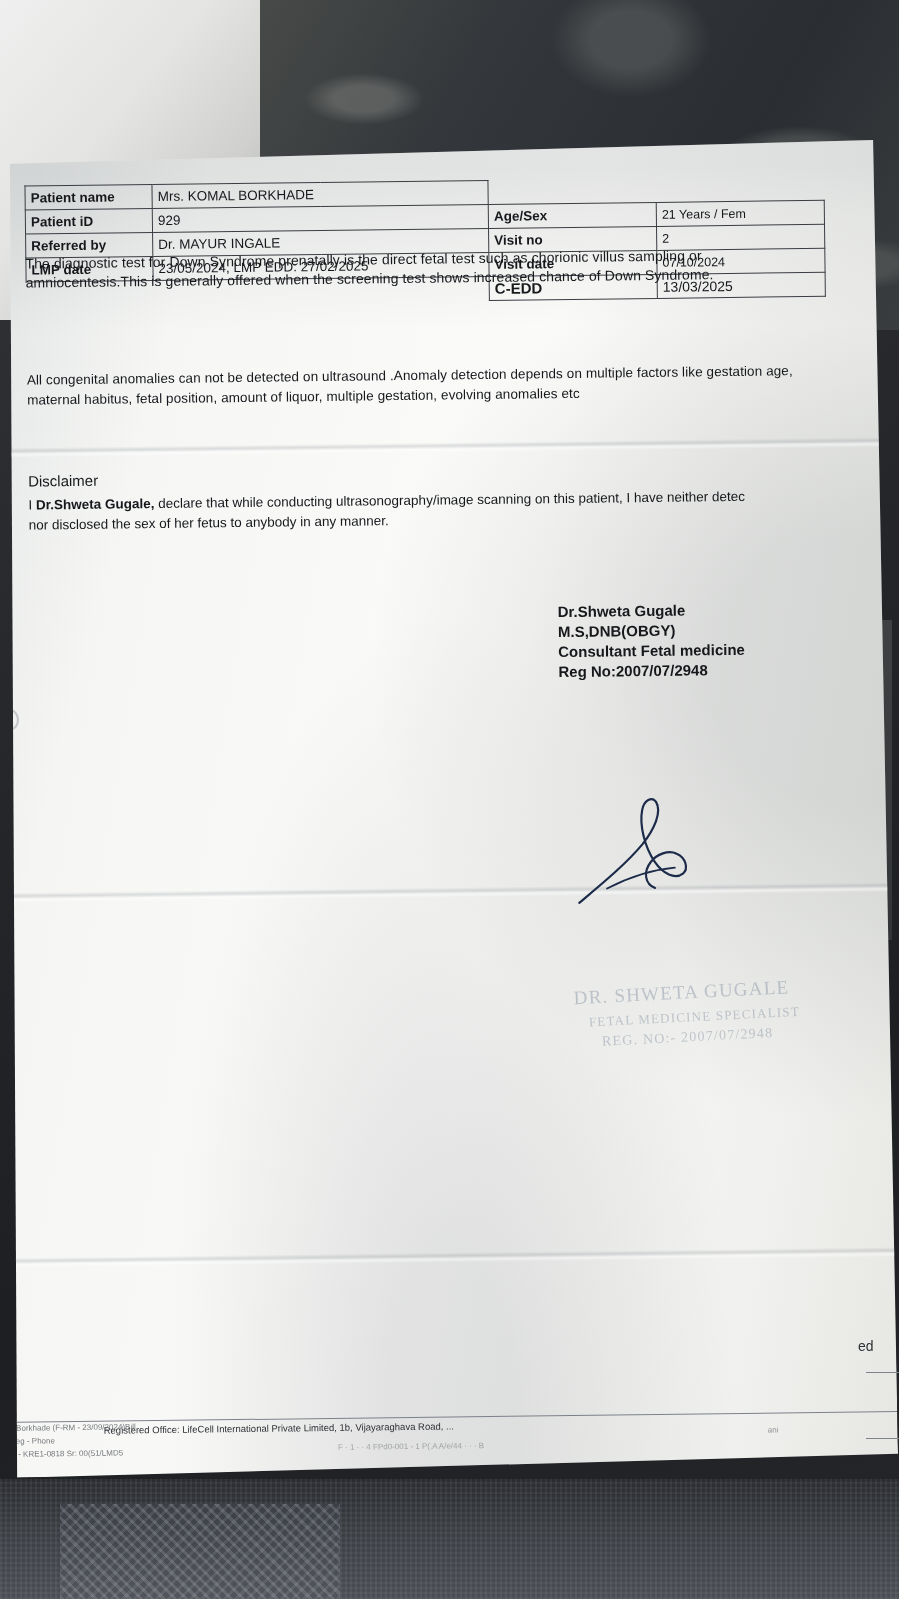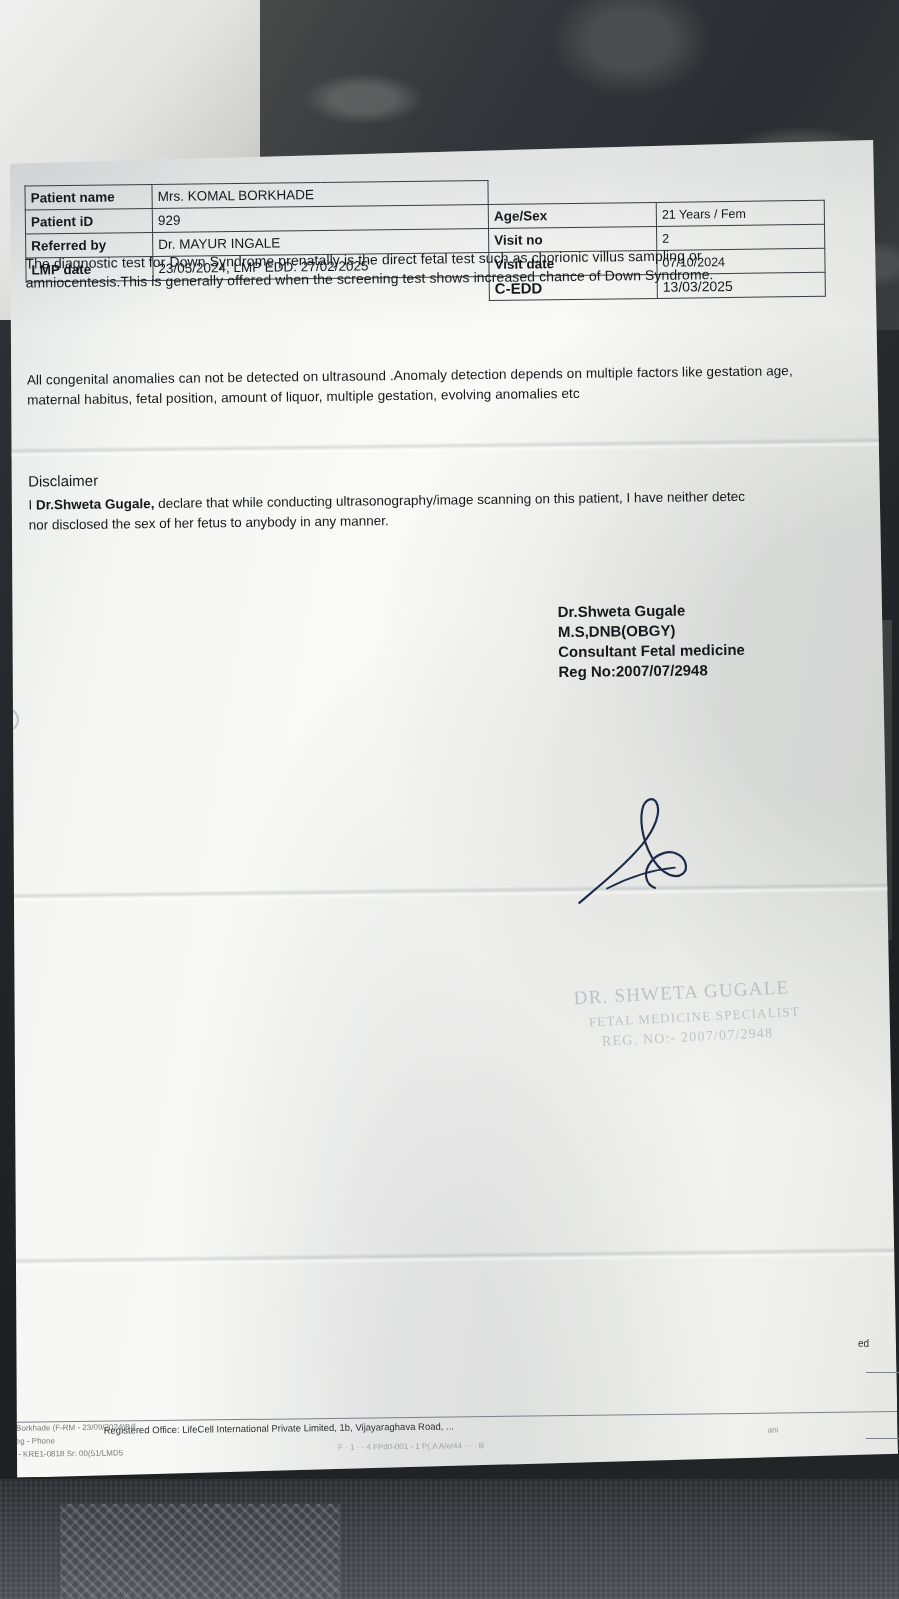--- a/index.html
+++ b/index.html
@@ -244,21 +244,21 @@
     left: -4px;
     top: 560px;
     width: 20px;
     height: 20px;
     border: 2px solid #b9bcbe;
     border-radius: 50%;
     opacity: 0.8;
   }
   .right-note {
     position: absolute;
-    font-size: 10px;
+    font-size: 14px;
     color: #3a3d42;
     white-space: nowrap;
     text-align: right;
   }
   .thin-rule {
     position: absolute;
     background: #7f838a;
     height: 1px;
   }
 </style>

